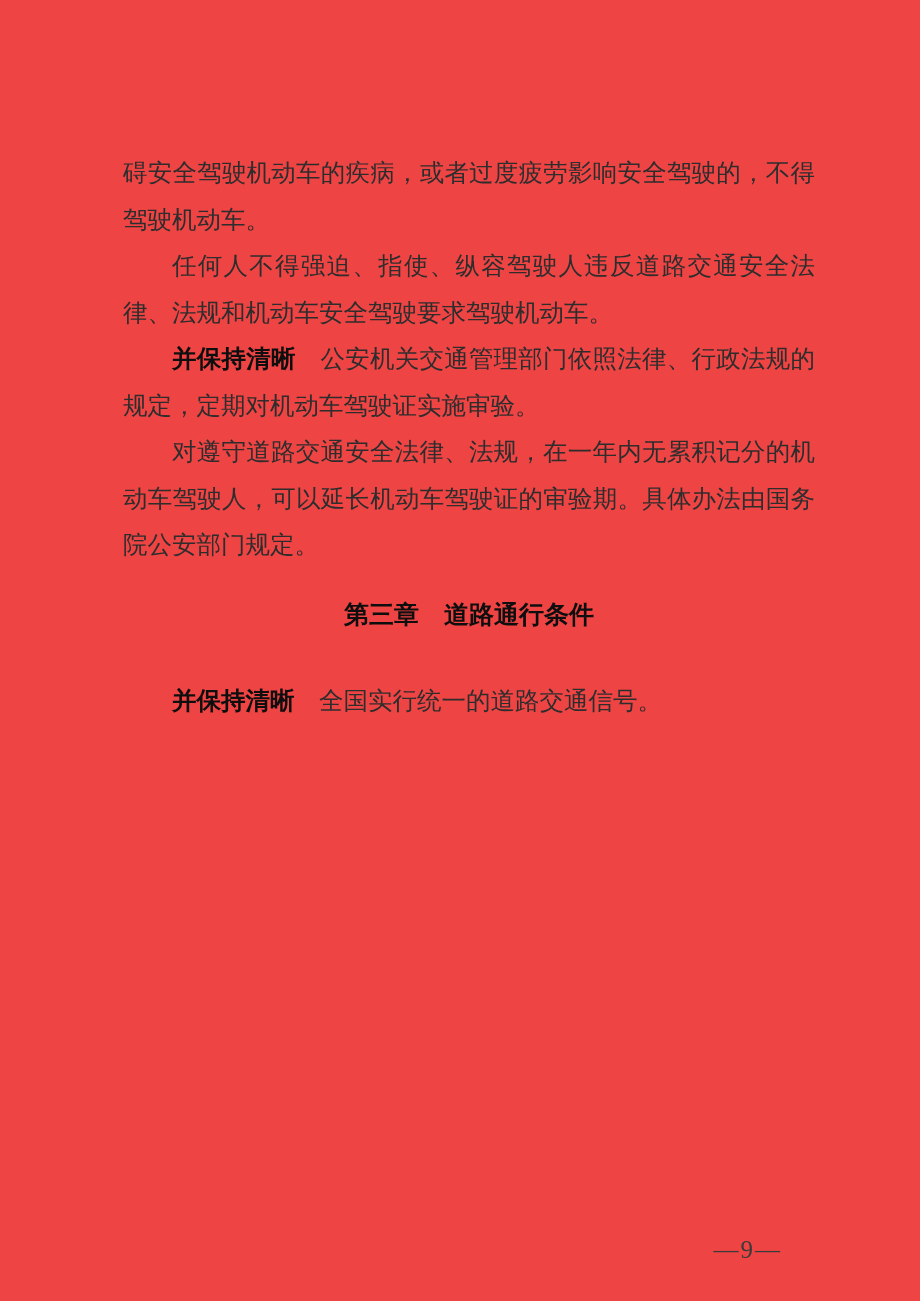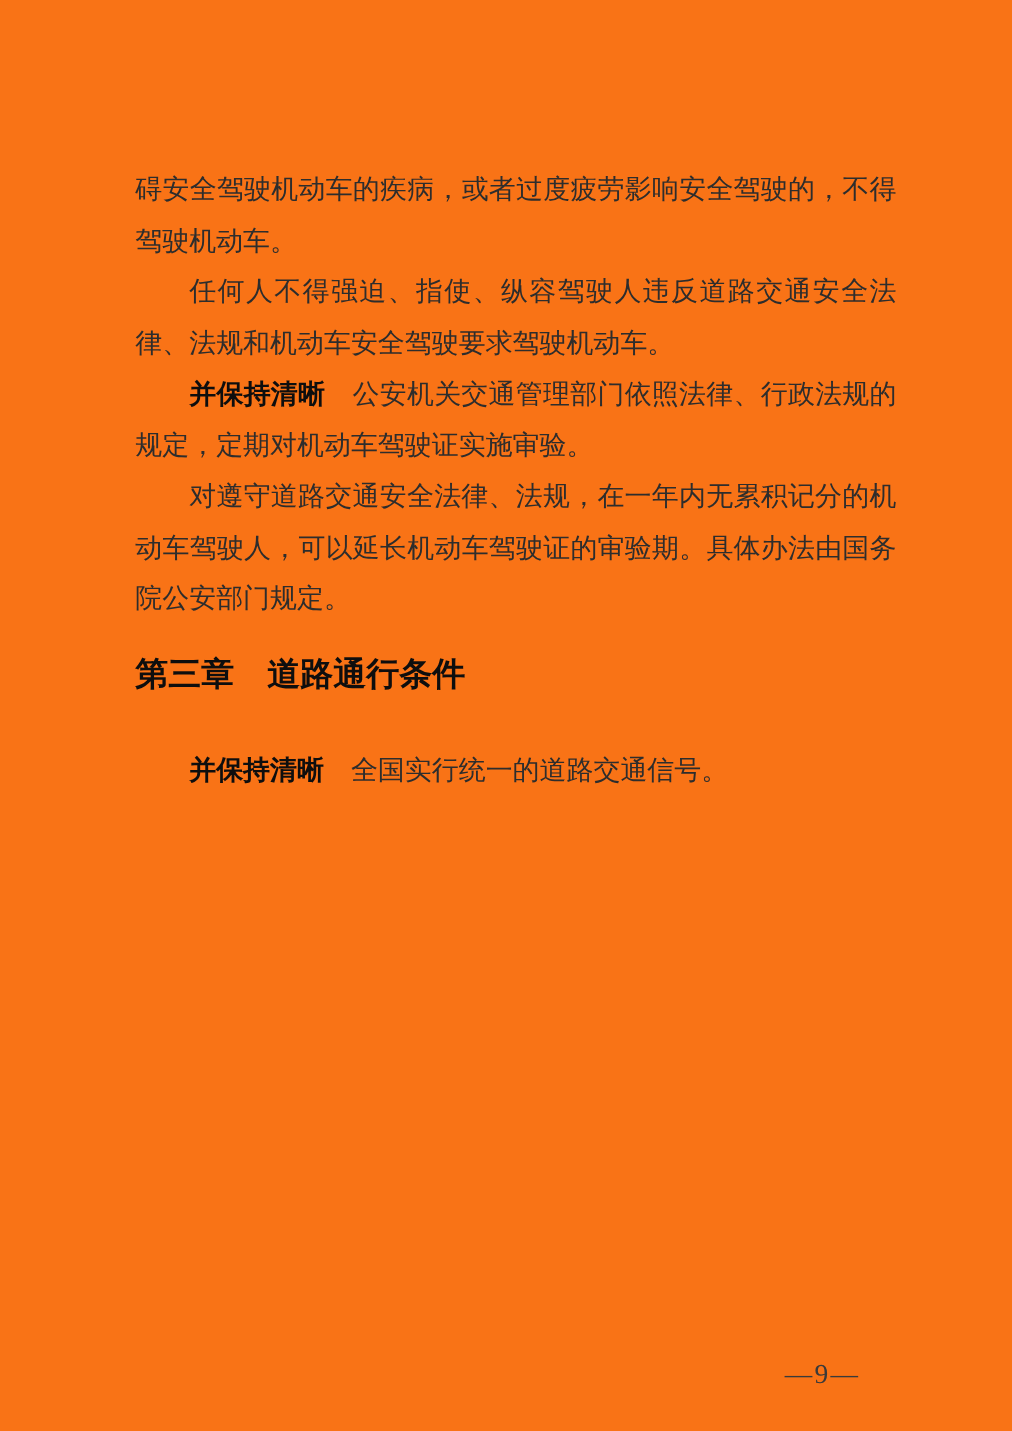--- a/index.html
+++ b/index.html
@@ -1,21 +1,21 @@
 <!DOCTYPE html>
 <html><head>
 <meta charset="utf-8">
 <style>
   * { margin: 0; padding: 0; box-sizing: border-box; }
   html, body { background: #ffffff; }
   .page {
     position: relative;
     width: 920px;
     height: 1301px;
-    background: #f97316;
+    background: #ef4444;
     overflow: hidden;
     font-family: "Liberation Serif", serif;
     color: #2d2d2d;
   }
   .content {
     position: absolute;
     left: 123px;
     top: 150px;
     width: 692px;
   }
@@ -28,25 +28,25 @@
     font-weight: 400;
   }
   .para.indented { text-indent: 2em; }
   .para.continuation { text-indent: 0; }
   .run.bold {
     font-weight: 700;
     color: #0e0e0e;
     font-family: "Liberation Sans", sans-serif;
   }
   .para.chapter-heading {
-    text-align: left;
+    text-align: center;
     text-indent: 0;
     margin-top: 25px;
     margin-bottom: 44px;
-    font-size: 30px;
+    font-size: 25px;
     line-height: 40px;
     font-weight: 700;
     color: #0e0e0e;
     font-family: "Liberation Sans", sans-serif;
   }
   .footer {
     position: absolute;
     top: 1236px;
     right: 138px;
   }

